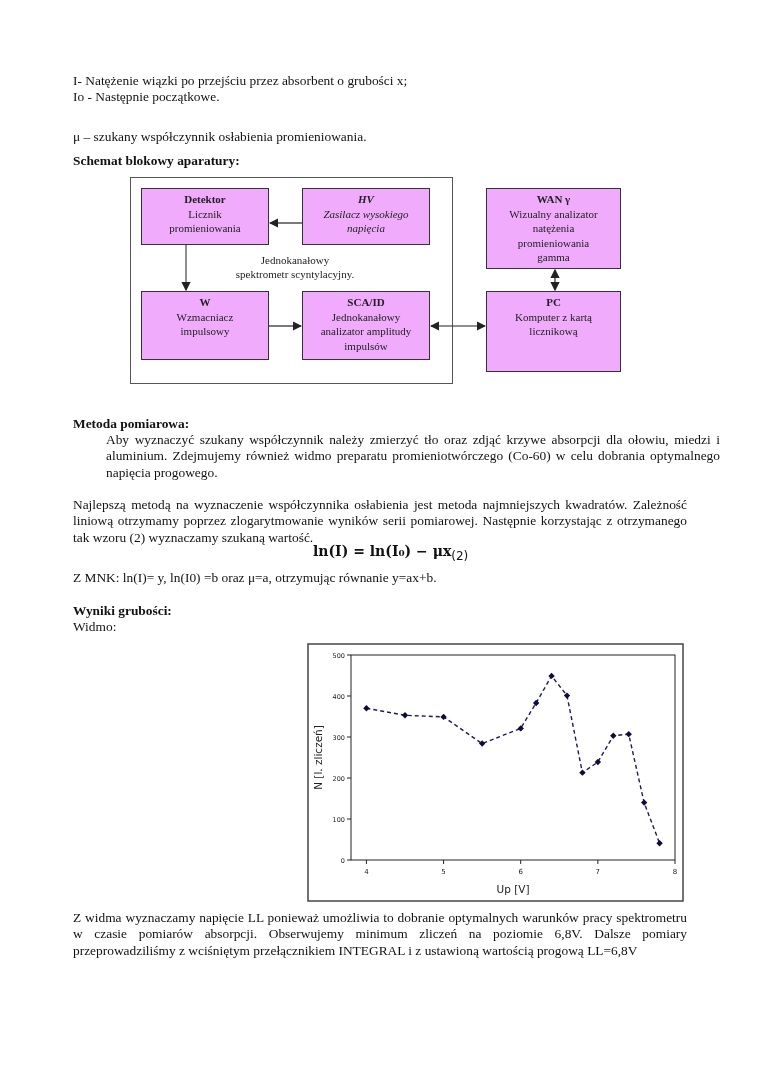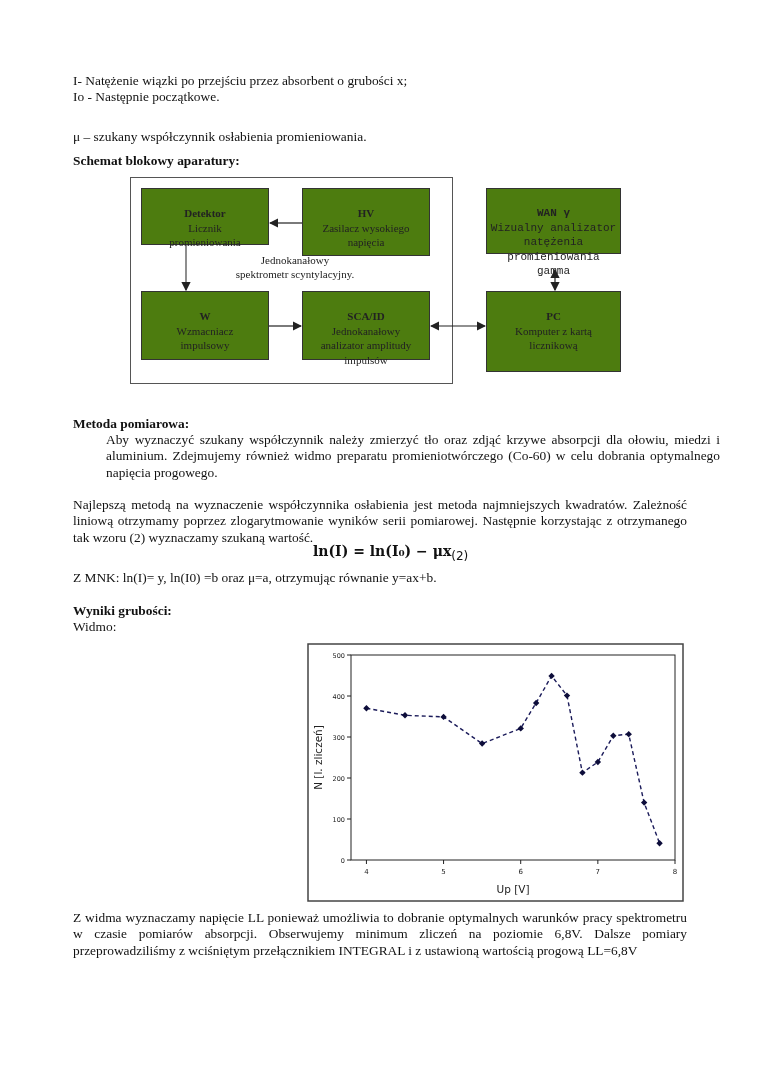--- a/index.html
+++ b/index.html
@@ -4,22 +4,22 @@
 <style>
   html, body { margin: 0; padding: 0; background: #ffffff; }
   body { width: 760px; height: 1075px; position: relative; overflow: hidden;
          font-family: "Liberation Serif", "DejaVu Serif", serif; color: #111; font-size: 13.4px; }
   .abs { position: absolute; }
   .line { position: absolute; left: 73px; white-space: nowrap; line-height: 16px; }
   .bold { font-weight: bold; }
   .just { position: absolute; left: 73px; width: 614px; text-align: justify; line-height: 16.4px; }
   
   .frame { position: absolute; border: 1px solid #555; background: #fff; }
-  .box { position: absolute; border: 1px solid #333; background: #4d7c0f; text-align: center;
-         font-size: 11px; line-height: 14.5px; color: #222; box-sizing: border-box; padding-top: 17px; }
+  .box { position: absolute; border: 1px solid #333; background: #f0abfc; text-align: center;
+         font-size: 11px; line-height: 14.5px; color: #222; box-sizing: border-box; padding-top: 3px; }
   .box .t { font-weight: bold; }
   .dlabel { position: absolute; text-align: center; font-size: 11px; line-height: 14px; color: #222; }
   svg text { font-family: "DejaVu Sans", sans-serif; }
   .formula { position: absolute; font-family: "DejaVu Serif", serif; font-size: 14px; }
 </style>
 </head>
 <body>
 
 <div class="line" style="top:73px;">I- Natężenie wiązki po przejściu przez absorbent o grubości x;</div>
 <div class="line" style="top:89px;">Io  - Następnie początkowe.</div>
@@ -29,21 +29,21 @@
 
 <div>
   <div class="frame" style="left:130px; top:177px; width:321px; height:205px;"></div>
 
   <div class="box" style="left:141px; top:188px; width:128px; height:57px;">
     <div class="t">Detektor</div>
     <div>Licznik</div>
     <div>promieniowania</div>
   </div>
 
-  <div class="box" style="left:302px; top:188px; width:128px; height:68px;">
+  <div class="box" style="left:302px; top:188px; width:128px; height:57px;font-style:italic;">
     <div class="t">HV</div>
     <div>Zasilacz wysokiego</div>
     <div>napięcia</div>
   </div>
 
   <div class="dlabel" style="left:215px; top:253px; width:160px;">
     <div>Jednokanałowy</div>
     <div>spektrometr scyntylacyjny.</div>
   </div>
 
@@ -53,21 +53,21 @@
     <div>impulsowy</div>
   </div>
 
   <div class="box" style="left:302px; top:291px; width:128px; height:69px;">
     <div class="t">SCA/ID</div>
     <div>Jednokanałowy</div>
     <div>analizator amplitudy</div>
     <div>impulsów</div>
   </div>
 
-  <div class="box" style="left:486px; top:188px; width:135px; height:66px;font-family:Liberation Mono, monospace;">
+  <div class="box" style="left:486px; top:188px; width:135px; height:81px;">
     <div class="t">WAN γ</div>
     <div>Wizualny analizator</div>
     <div>natężenia</div>
     <div>promieniowania</div>
     <div>gamma</div>
   </div>
 
   <div class="box" style="left:486px; top:291px; width:135px; height:81px;">
     <div class="t">PC</div>
     <div>Komputer z kartą</div>

